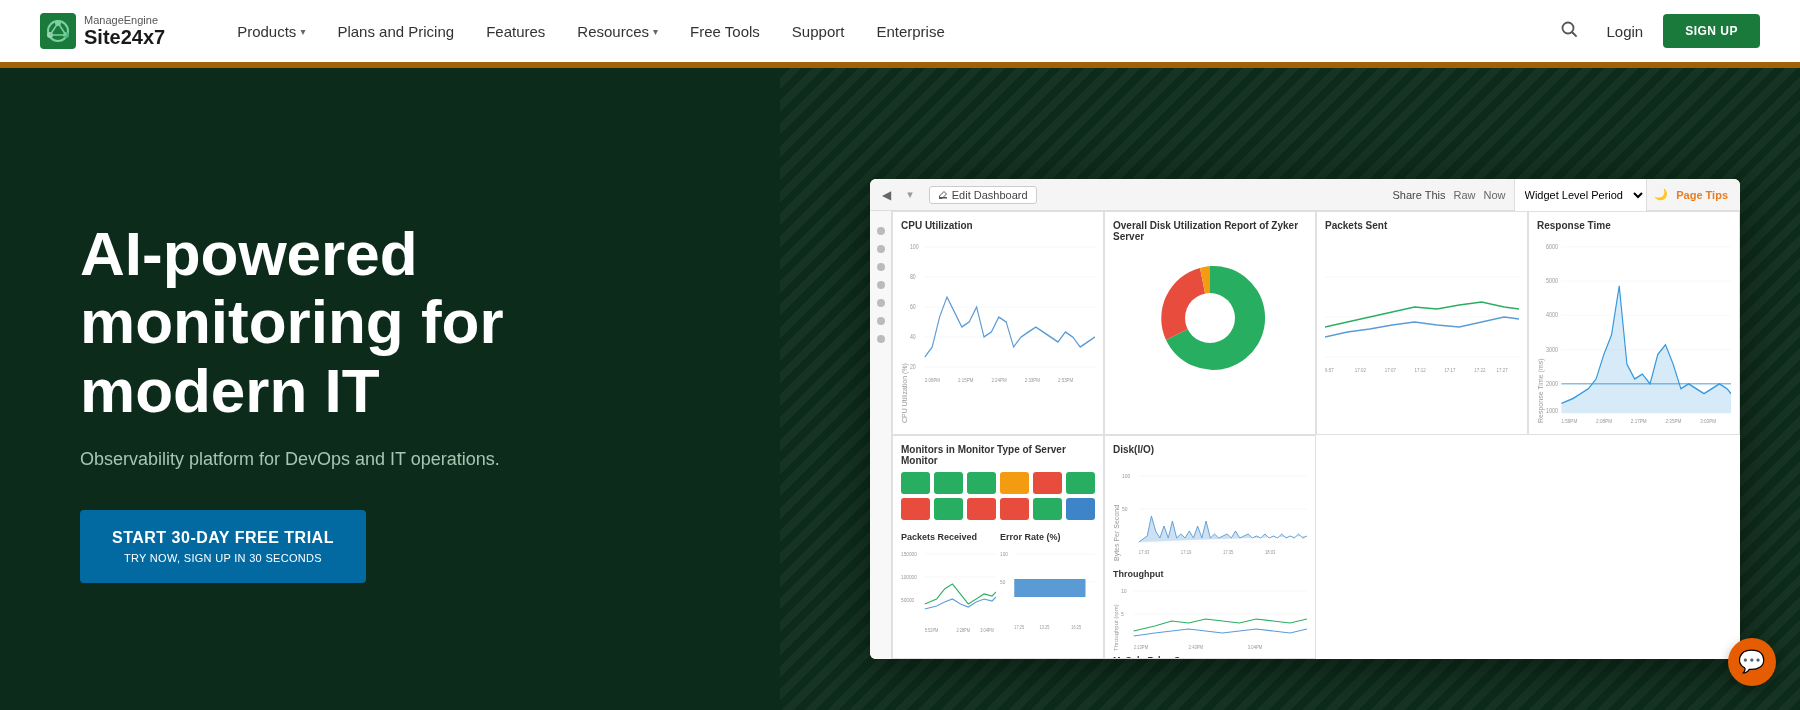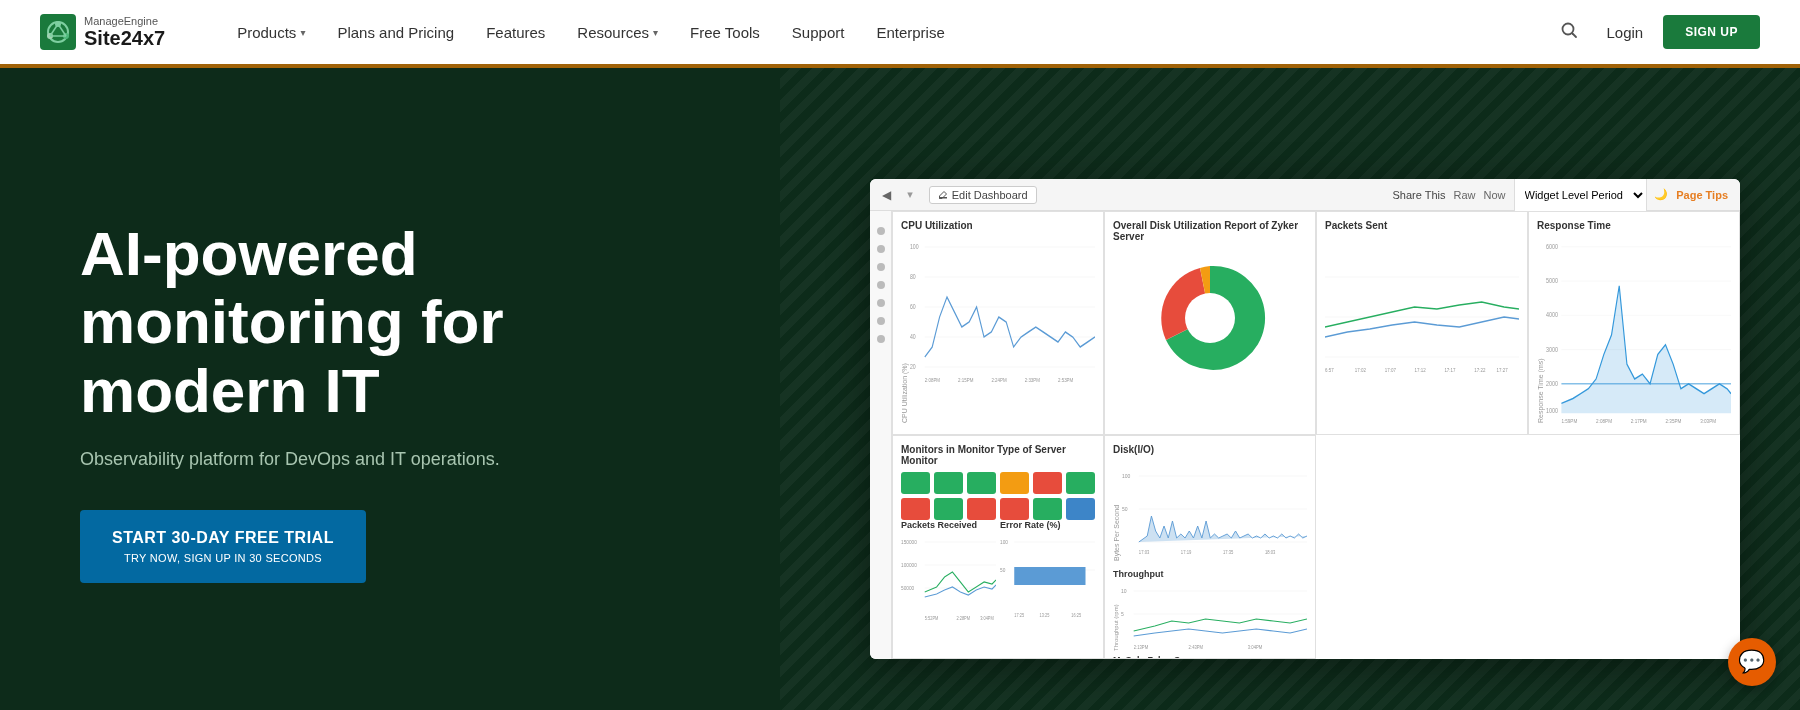--- a/index.html
+++ b/index.html
@@ -5,21 +5,21 @@
     * { margin: 0; padding: 0; box-sizing: border-box; }
     body { font-family: -apple-system, BlinkMacSystemFont, 'Segoe UI', Arial, sans-serif; width: 1800px; height: 710px; overflow: hidden; }
 
     
     .navbar {
       background: #fff;
       height: 68px;
       display: flex;
       align-items: center;
       padding: 0 40px;
-      border-bottom: 4px solid #a16207;
+      border-bottom: 6px solid #a16207;
       position: relative;
       z-index: 10;
     }
     .logo-area {
       display: flex;
       align-items: center;
       margin-right: 60px;
       text-decoration: none;
     }
     .logo-text {
@@ -466,21 +466,21 @@
               <div class="monitor-row">
                 <div class="monitor-cell" style="background:#e74c3c;"></div>
                 <div class="monitor-cell" style="background:#27ae60;"></div>
                 <div class="monitor-cell" style="background:#e74c3c;"></div>
                 <div class="monitor-cell" style="background:#e74c3c;"></div>
                 <div class="monitor-cell" style="background:#27ae60;"></div>
                 <div class="monitor-cell" style="background:#3d85c8;"></div>
               </div>
             </div>
 
-            <div style="display:grid;grid-template-columns:1fr 1fr;gap:4px;margin-top:0;height:120px;">
+            <div style="display:grid;grid-template-columns:1fr 1fr;gap:4px;margin-top:12px;height:120px;">
               <div>
                 <div style="font-size:9px;font-weight:600;color:#333;margin-bottom:2px;">Packets Received</div>
                 <svg width="100%" height="90" viewBox="0 0 120 90" preserveAspectRatio="none">
                   <text x="0" y="12" font-size="6" fill="#999">150000</text>
                   <text x="0" y="35" font-size="6" fill="#999">100000</text>
                   <text x="0" y="58" font-size="6" fill="#999">50000</text>
                   <line x1="30" y1="10" x2="120" y2="10" stroke="#eee" stroke-width="0.5"></line>
                   <line x1="30" y1="33" x2="120" y2="33" stroke="#eee" stroke-width="0.5"></line>
                   <line x1="30" y1="56" x2="120" y2="56" stroke="#eee" stroke-width="0.5"></line>
                   <polyline points="30,60 45,55 55,45 65,40 75,50 85,60 95,55 105,50 115,52 120,48" stroke="#27ae60" stroke-width="1.2" fill="none"></polyline>

